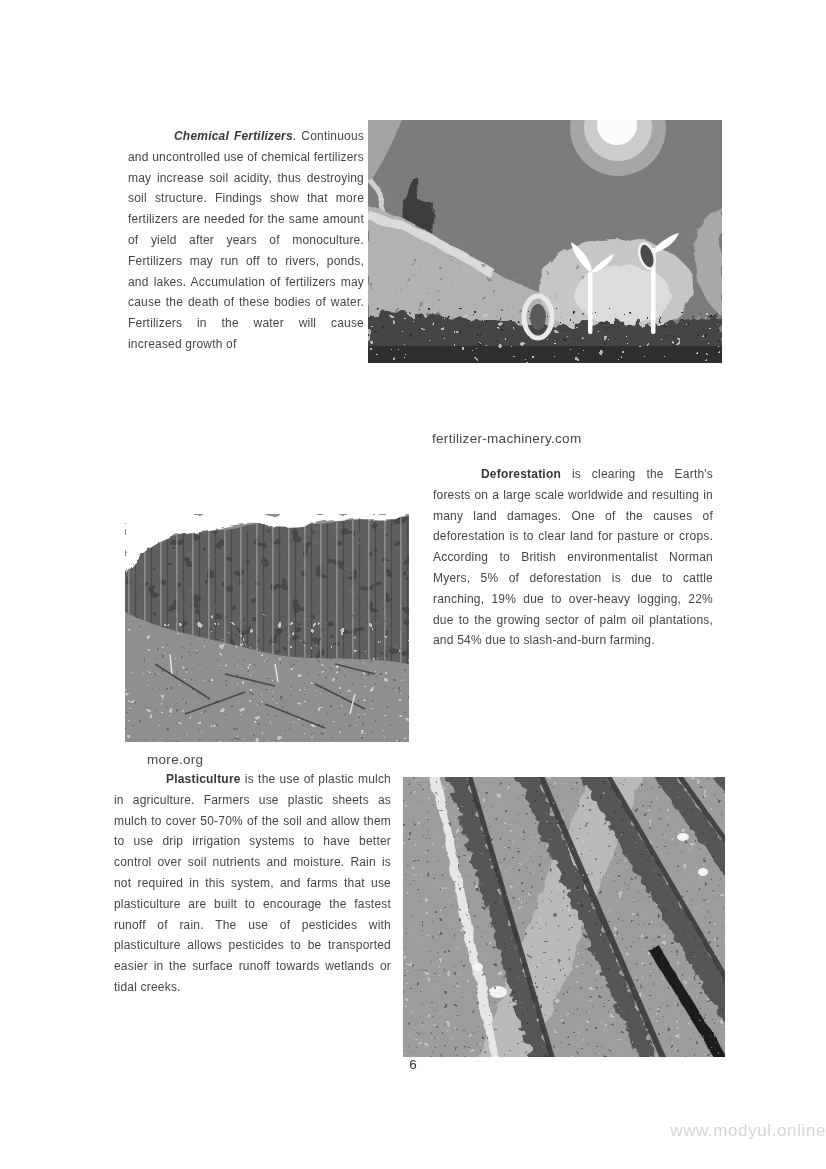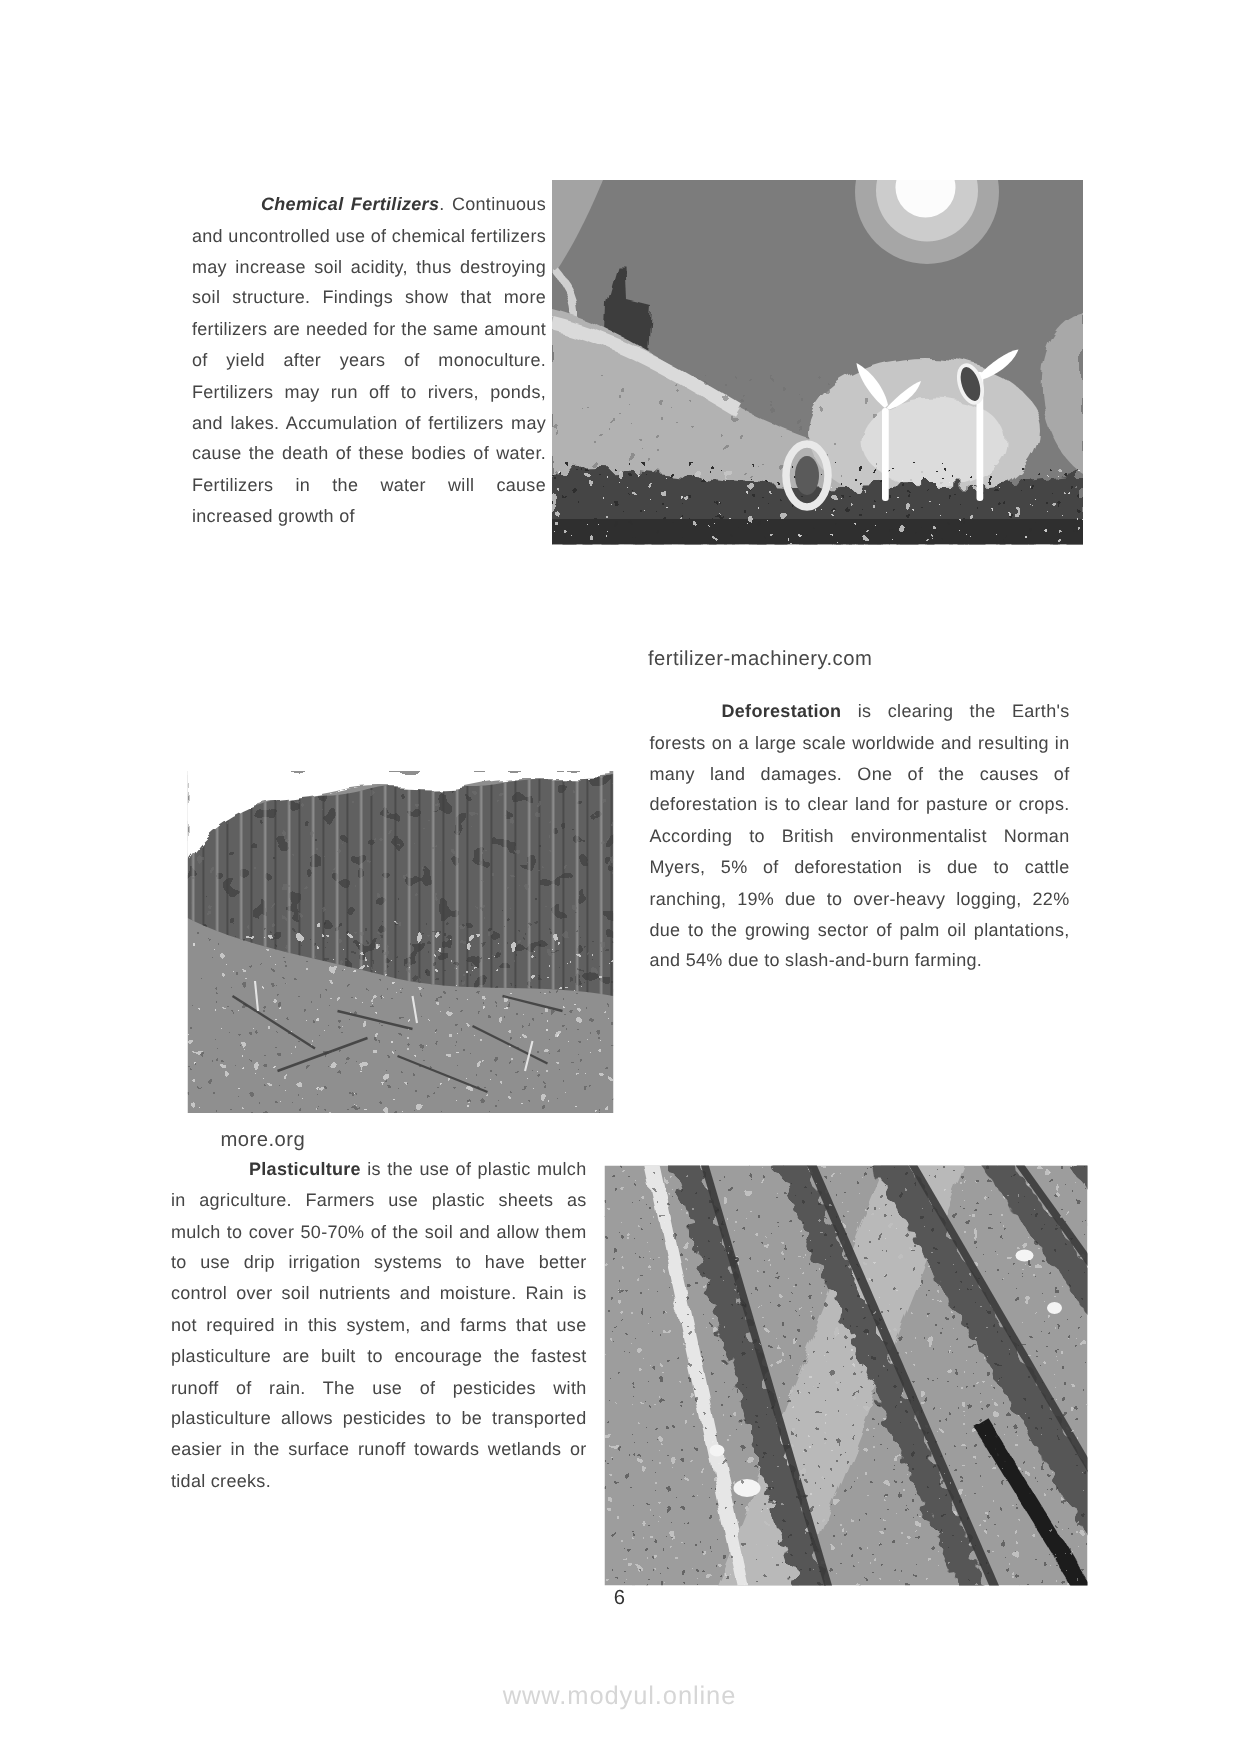--- a/index.html
+++ b/index.html
@@ -25,21 +25,21 @@
   .photo { position:absolute; margin:0; padding:0; }
   .photo svg { display:block; width:100%; height:100%; }
   .ph-fert { left:368px; top:120px; width:354px; height:243px; }
   .ph-defo { left:125px; top:514px; width:284px; height:228px; }
   .ph-plas { left:403px; top:777px; width:322px; height:280px; }
   .page-number {
     position:absolute; left:0; top:1057px; width:100%; text-align:center;
     font-size:13.5px; color:#333333;
   }
   .watermark {
-    position:absolute; left:0; top:1121px; width:100%; text-align:center;
+    position:absolute; left:0; top:1121px; width:100%; text-align:right;
     font-size:17px; letter-spacing:0.6px; color:#d6d6d6;
   }
 </style>
 </head>
 <body>
 
 <svg width="0" height="0" style="position:absolute" aria-hidden="true">
   <defs>
     <filter id="disp" x="-10%" y="-10%" width="120%" height="120%">
       <feTurbulence type="fractalNoise" baseFrequency="0.045" numOctaves="3" seed="2" result="t"></feTurbulence>

